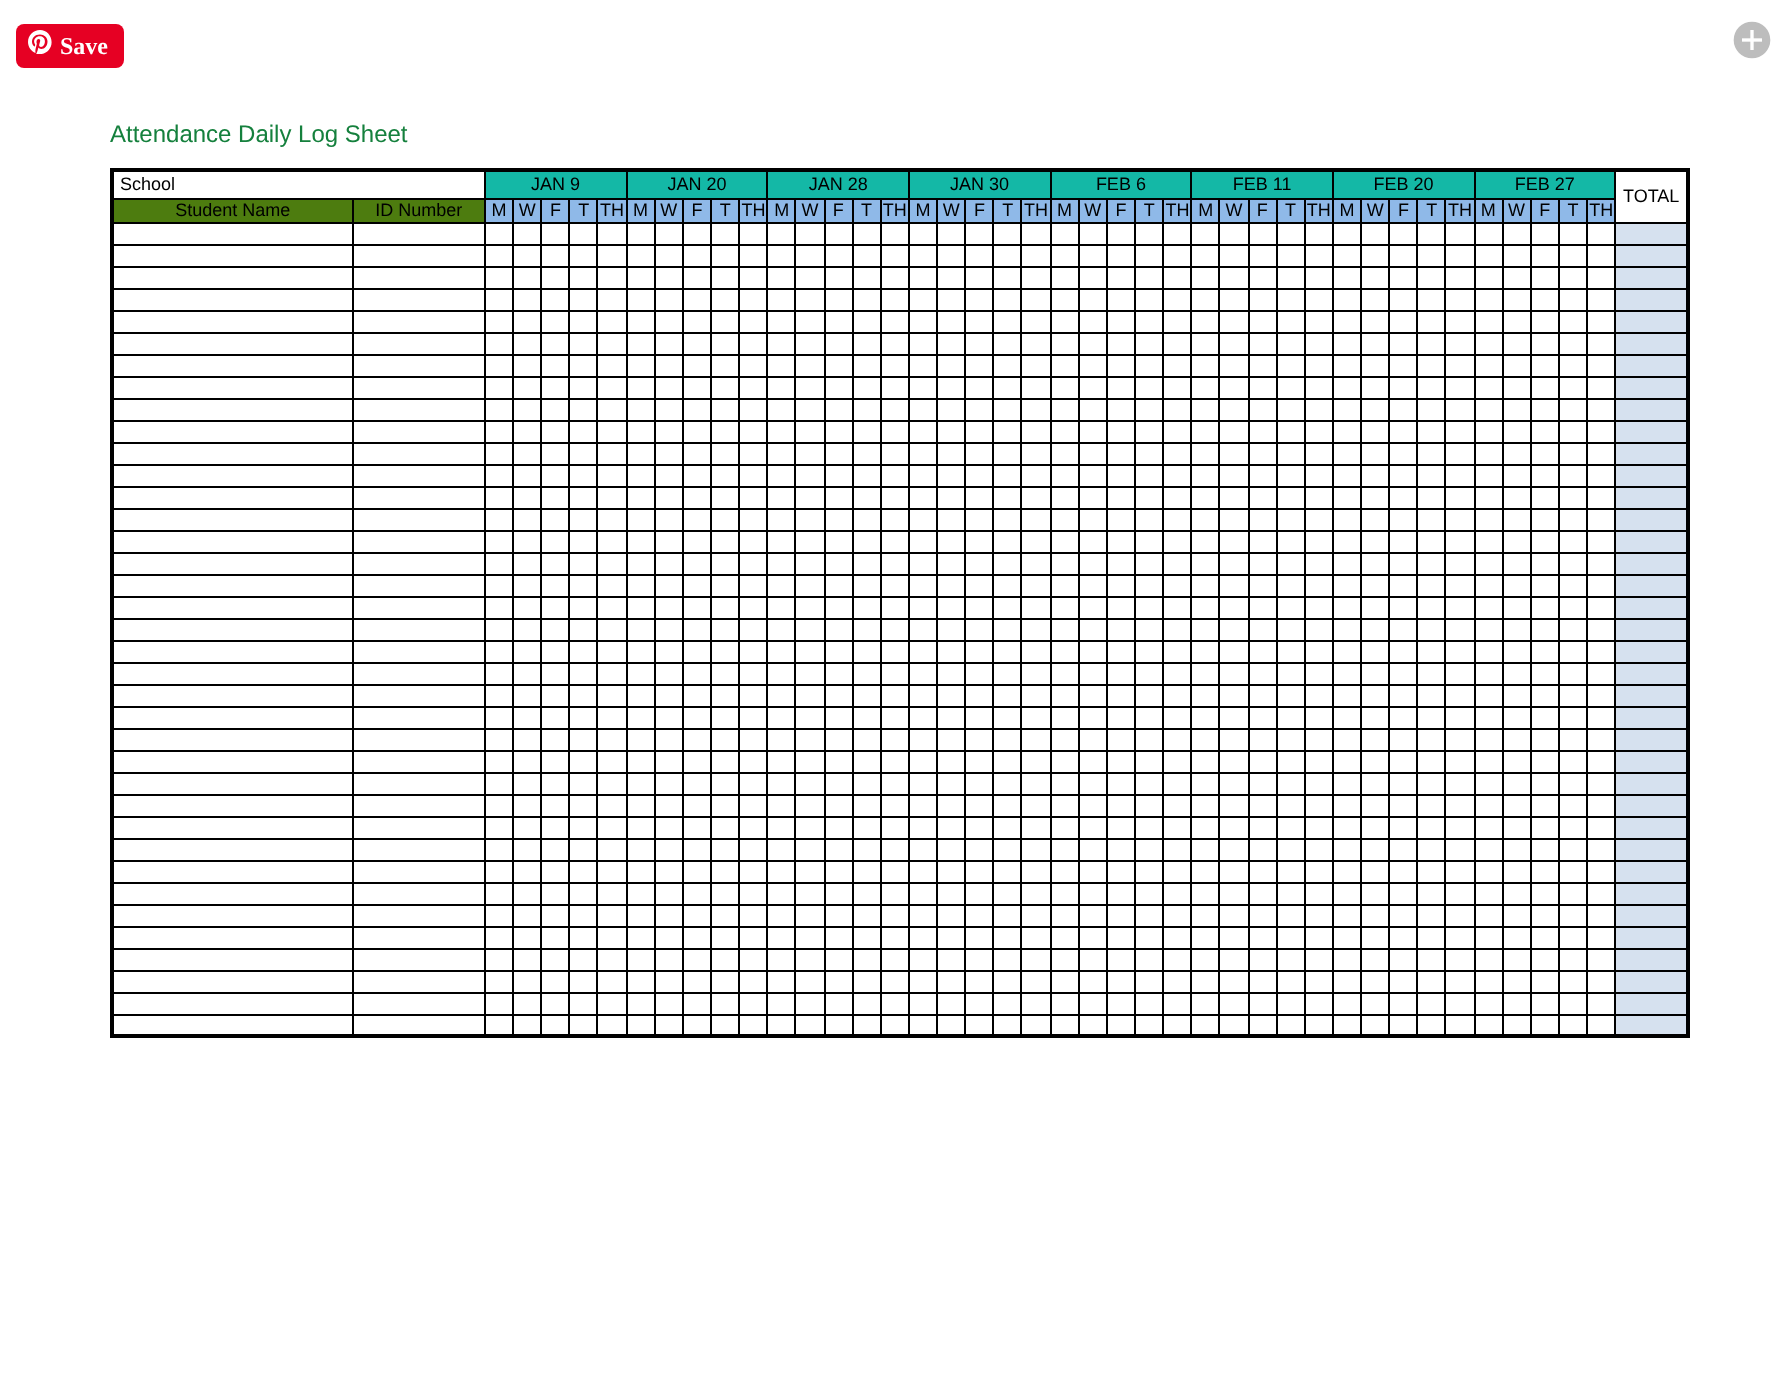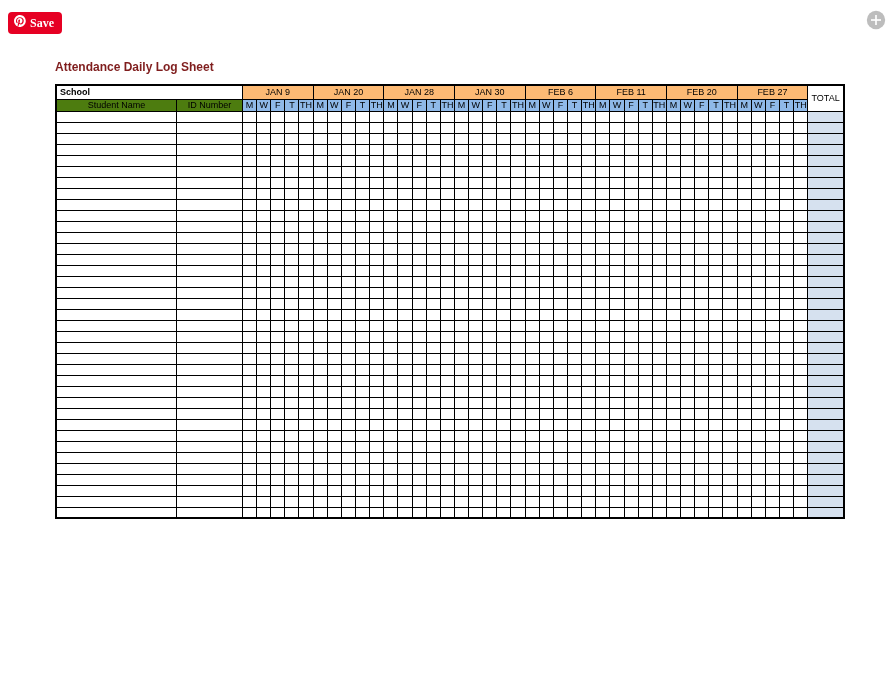--- a/index.html
+++ b/index.html
@@ -32,23 +32,23 @@
     cursor: pointer;
   }
   .sheet-wrap {
     position: absolute;
     top: 60px;
     left: 55px;
     width: 790px;
   }
   .sheet-title {
     font-size: 12px;
-    font-weight: bold;
+    font-weight: normal;
     margin-bottom: 10px;
-    color: #7f1d1d;
+    color: #15803d;
   }
   table.attendance {
     border-collapse: collapse;
     width: 790px;
     table-layout: fixed;
     border: 2px solid #000;
   }
   table.attendance td, table.attendance th {
     border: 1px solid #000;
     padding: 0;
@@ -57,22 +57,22 @@
     line-height: 11px;
     text-align: center;
     overflow: hidden;
     white-space: nowrap;
     font-weight: normal;
   }
   col.name { width: 120px; }
   col.id   { width: 66px; }
   col.day  { width: 14.1px; }
   col.total{ width: 36px; }
-  .school-row td.school-label { text-align: left; padding-left: 3px; height: 14px; font-weight: bold; }
-  .week-hdr { background: #fdba74; font-size: 9px; height: 14px; }
+  .school-row td.school-label { text-align: left; padding-left: 3px; height: 14px; }
+  .week-hdr { background: #14b8a6; font-size: 9px; height: 14px; }
   .hdr-blue { background: #4d7c0f; text-align: left; padding-left: 3px; font-size: 9px; height: 13px; }
   .hdr-blue-center { background: #8fb9e8; font-size: 9px; height: 13px; }
   .total-col { background: #d6e1ef; }
   .total-hdr { font-size: 9px; margin-left: 10px; }
 </style>
 </head>
 <body>
 
 <button class="save-btn">
   <span>

